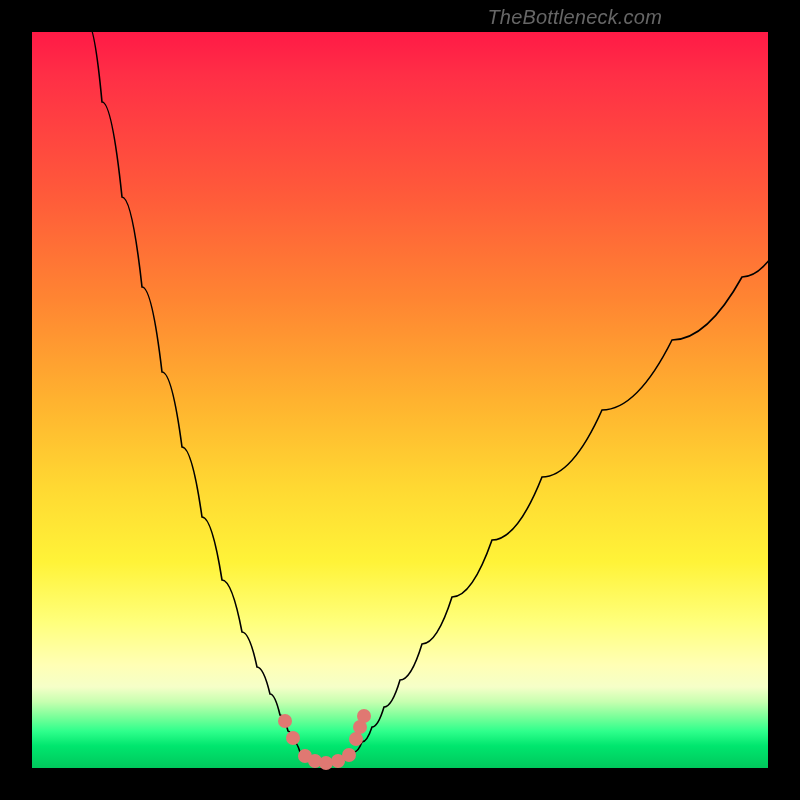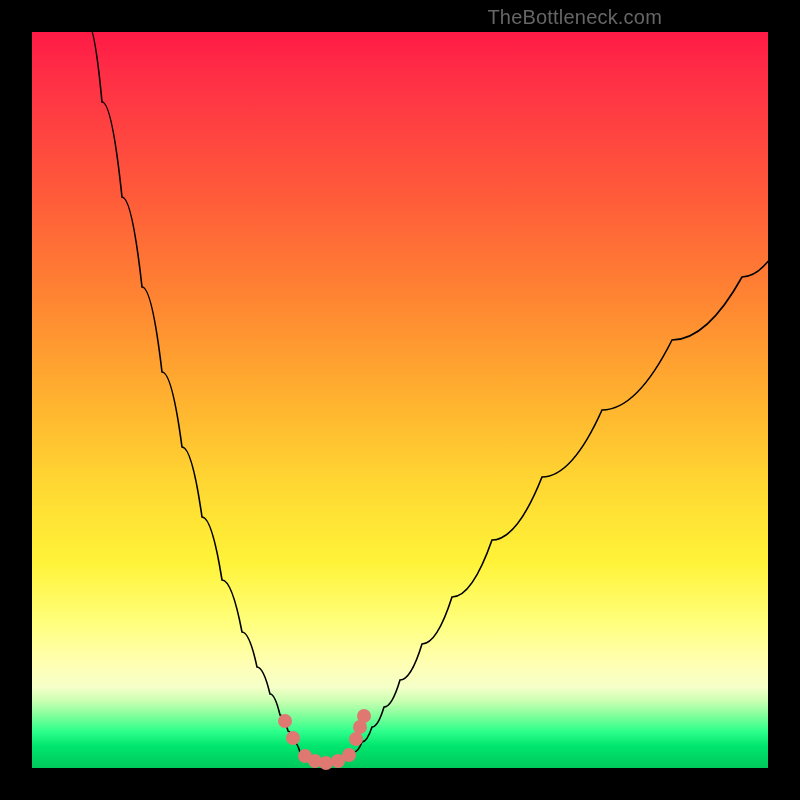--- a/index.html
+++ b/index.html
@@ -2,20 +2,21 @@
 <html><head>
 <meta charset="utf-8">
 <style>
   * { margin: 0; padding: 0; box-sizing: border-box; }
   body { width: 800px; height: 800px; background: #000; position: relative; font-family: Arial, sans-serif; }
   .outer {
     width: 676px;
     height: 800px;
     background: #000;
     position: relative;
+    font-style: italic;
   }
   .watermark {
     position: absolute;
     top: 6px;
     right: 14px;
     color: #666;
     font-size: 20px;
     font-weight: 500;
     z-index: 10;
     letter-spacing: 0.2px;

